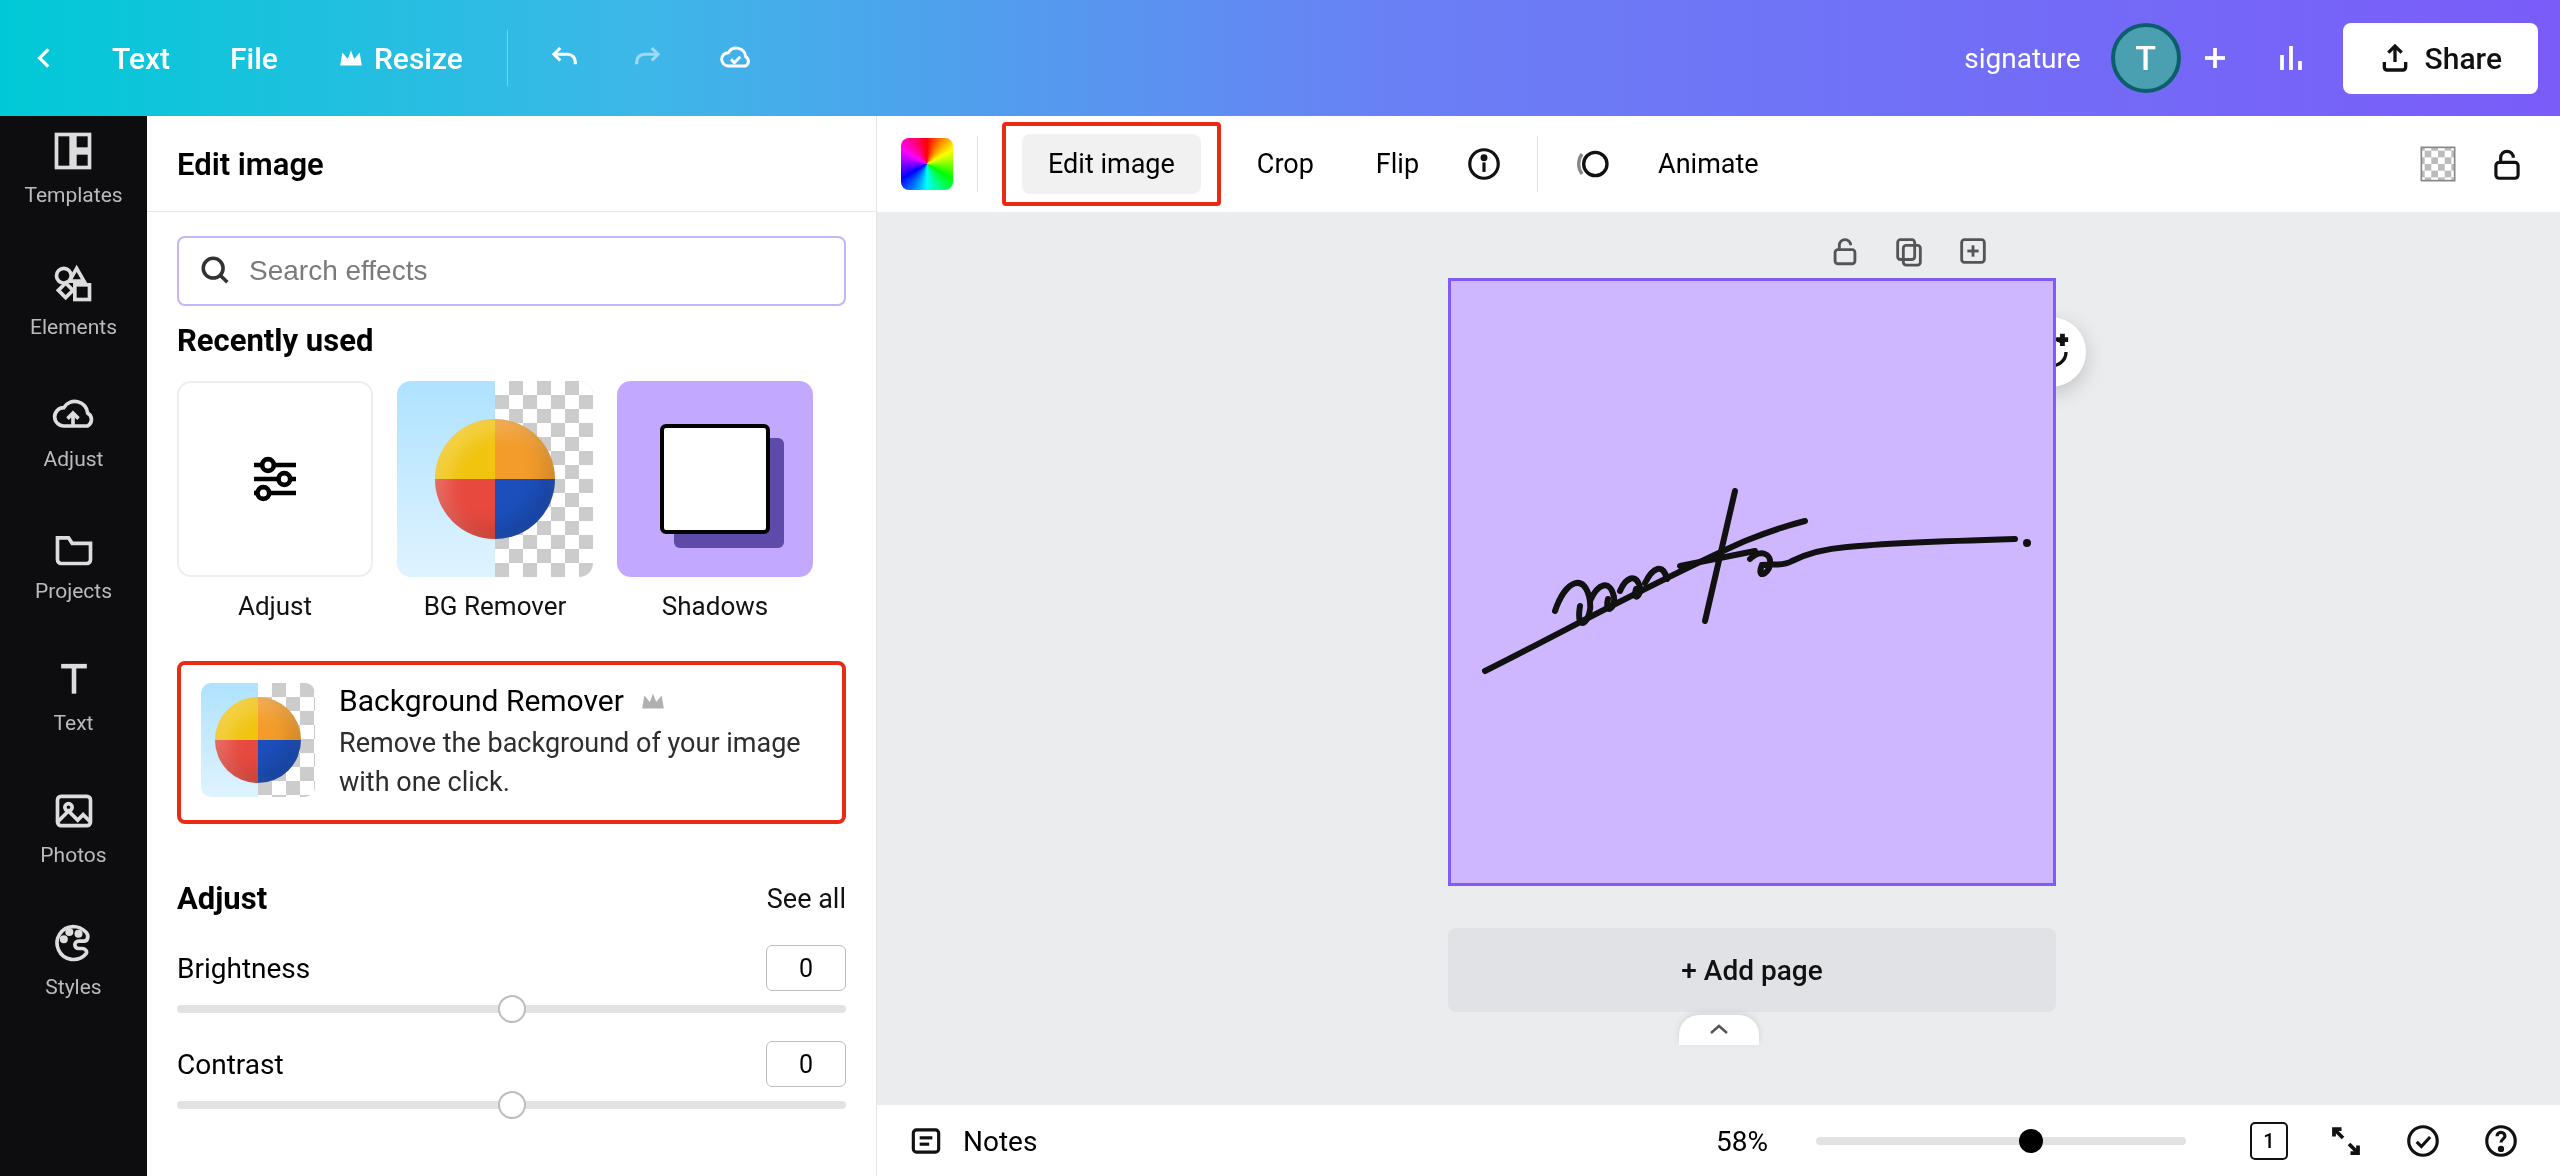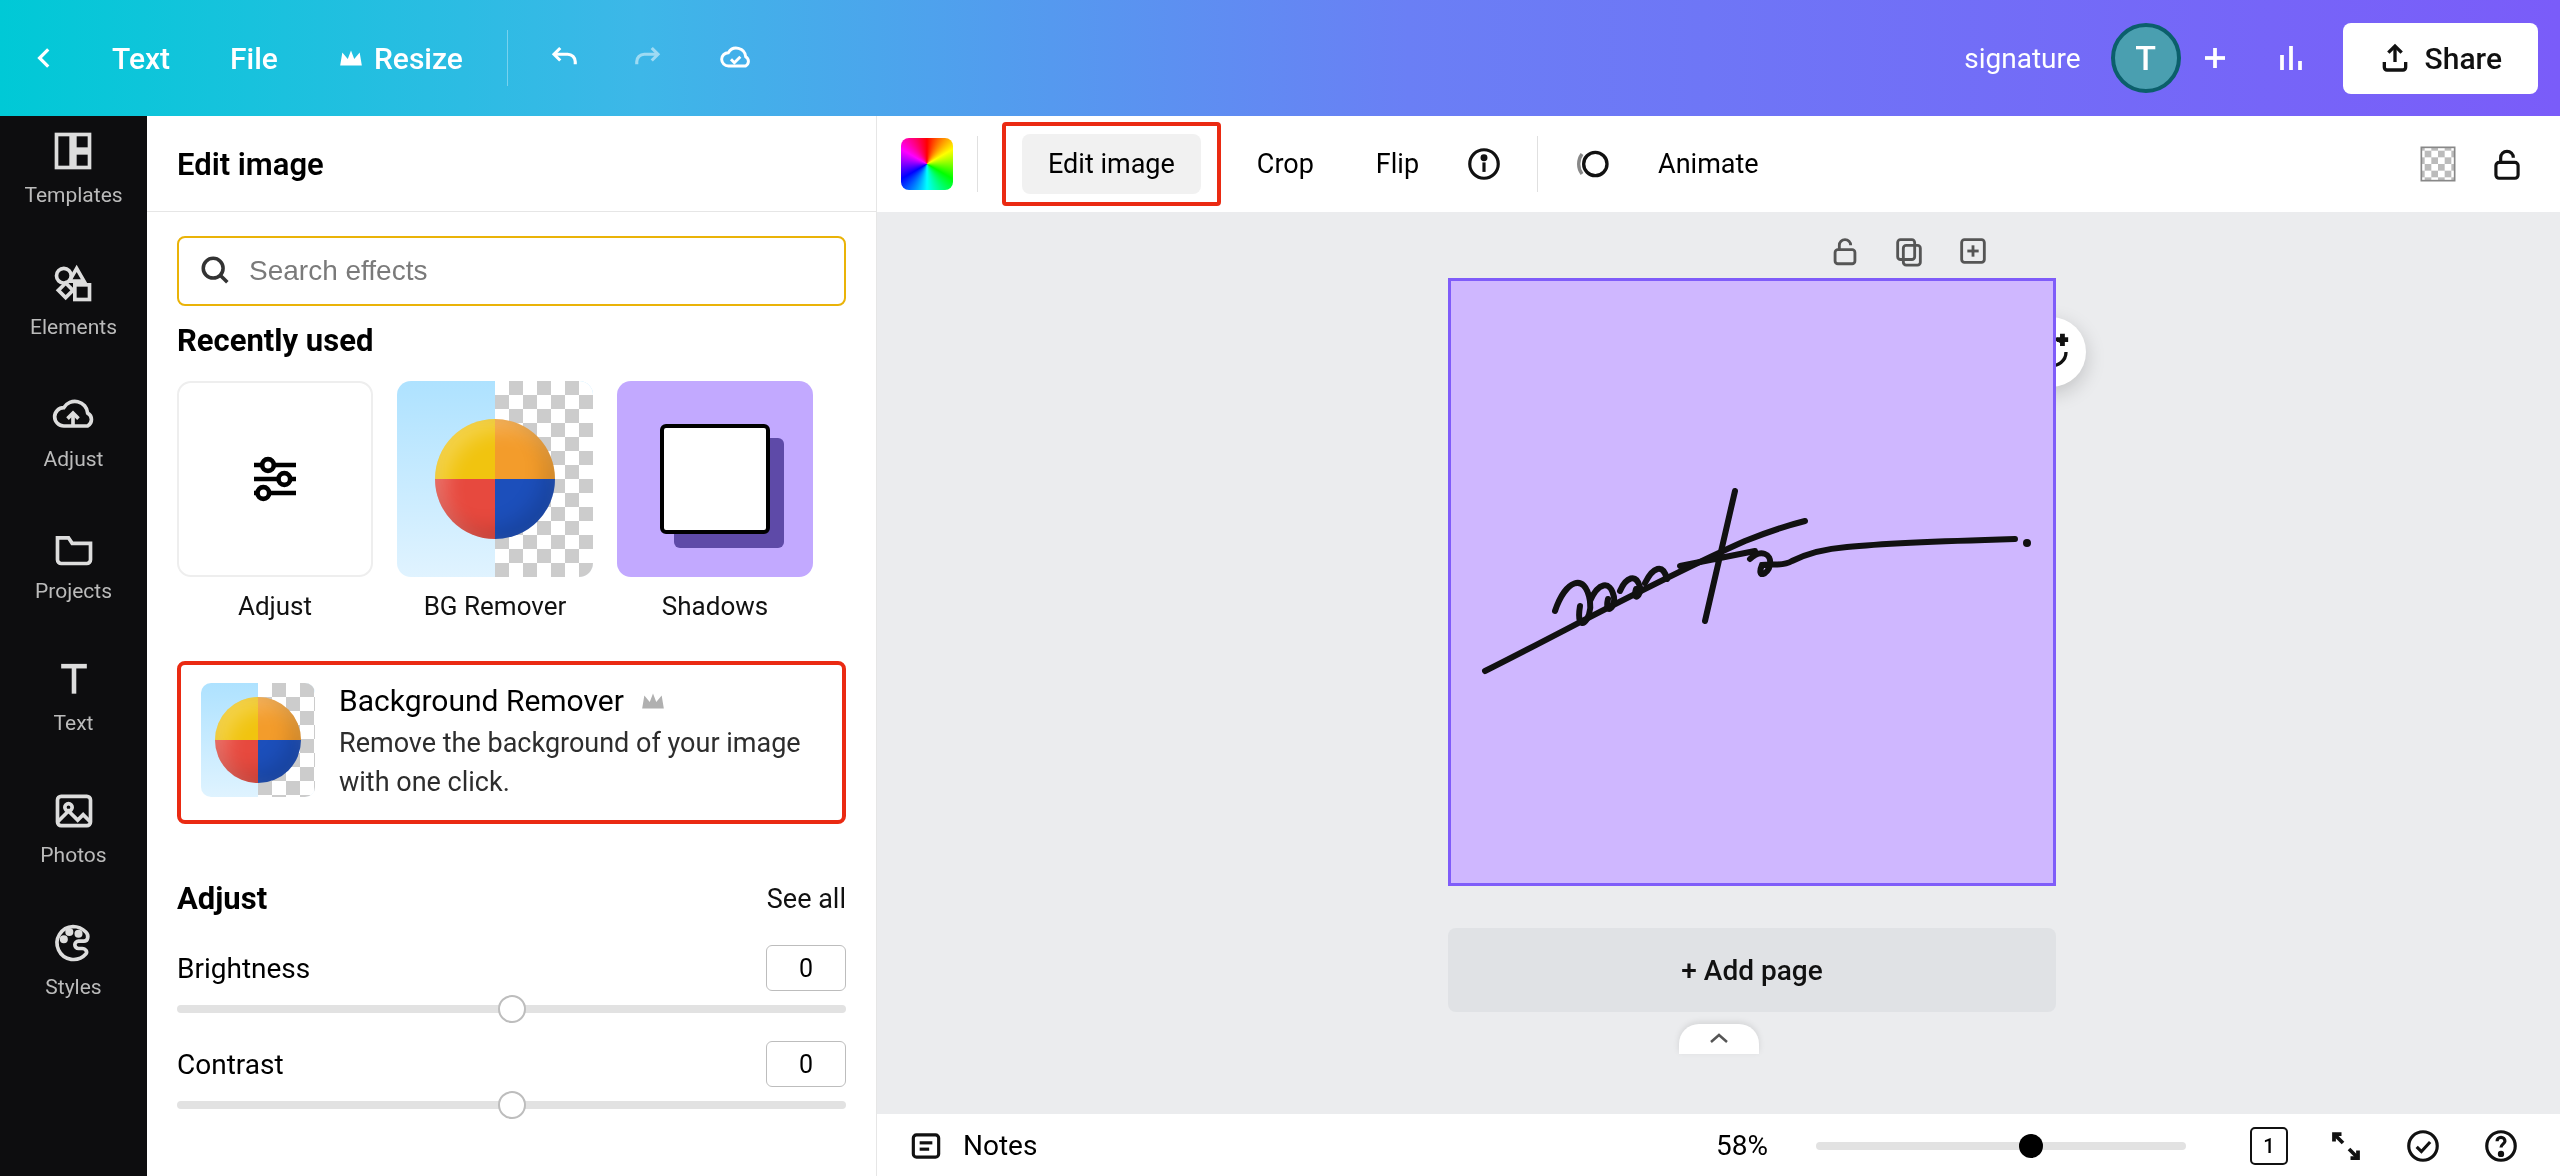--- a/index.html
+++ b/index.html
@@ -105,21 +105,21 @@
   display: flex; flex-direction: column;
 }
 .panel-header {
   font-size: 31px; font-weight: 600;
   padding: 30px 30px 28px;
   border-bottom: 1px solid #e6e6e6;
 }
 .panel-body { padding: 24px 30px 0; overflow: hidden; flex:1; }
 .search-box {
   display: flex; align-items: center;
-  border: 2px solid #eab308;
+  border: 2px solid #c4b5fd;
   border-radius: 8px;
   padding: 16px 20px;
   gap: 16px;
 }
 .search-box input {
   border: none; outline: none; flex: 1;
   font-size: 28px; color: #555;
 }
 .search-box input::placeholder { color: #7a7a7a; }
 
@@ -277,21 +277,21 @@
 }
 .chevron-tab {
   position:absolute; bottom:60px; left:50%; transform:translateX(-50%);
   width:80px; height:30px; background:#fff; border-top-left-radius:20px; border-top-right-radius:20px;
   display:flex; align-items:center; justify-content:center;
   box-shadow:0 -2px 6px rgba(0,0,0,0.1);
 }
 
 
 .bottombar {
-  height:62px; background:#fff;
+  height:71px; background:#fff;
   display:flex; align-items:center; padding:0 30px;
   gap:20px; border-top:1px solid transparent;
 }
 .notes-btn { display:flex; align-items:center; gap:18px; font-size:28px; cursor:pointer; }
 .bb-spacer { flex:1; }
 .zoom-label { font-size:28px; margin-right:28px; }
 .zoom-slider {
   width:370px; height:8px; background:#e2e2e2; border-radius:4px; position:relative; margin-right:34px;
 }
 .zoom-handle {

